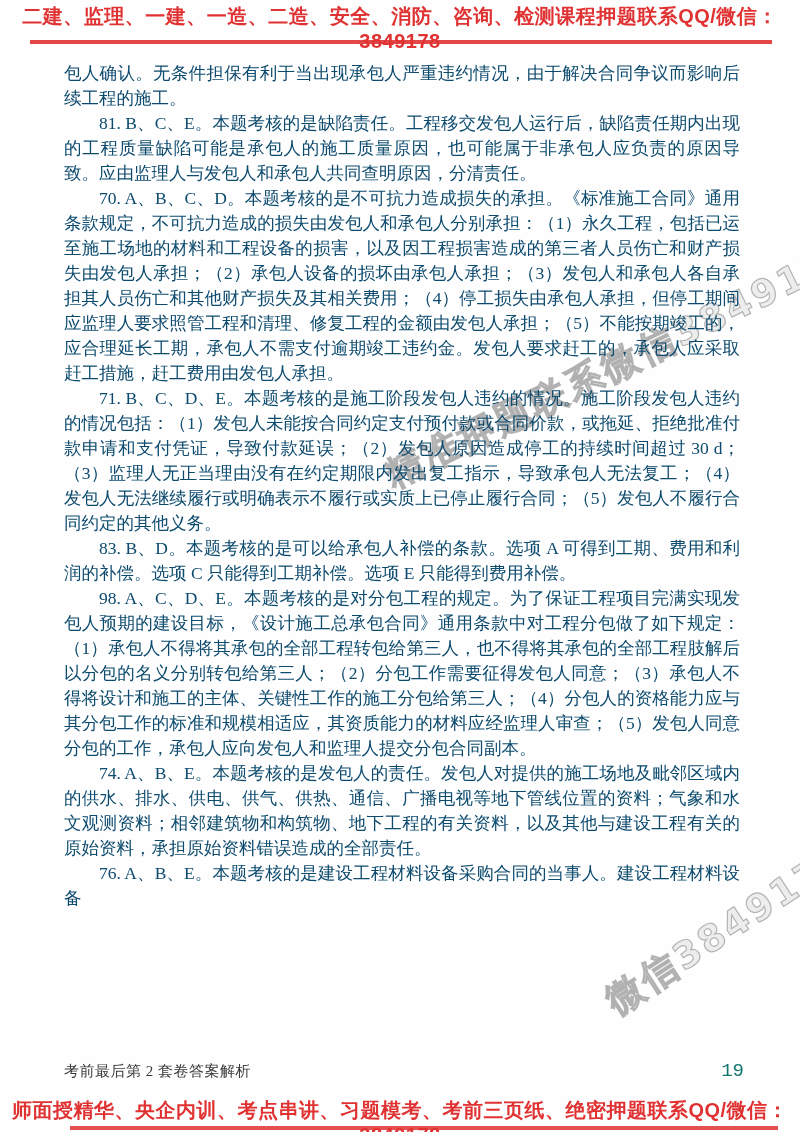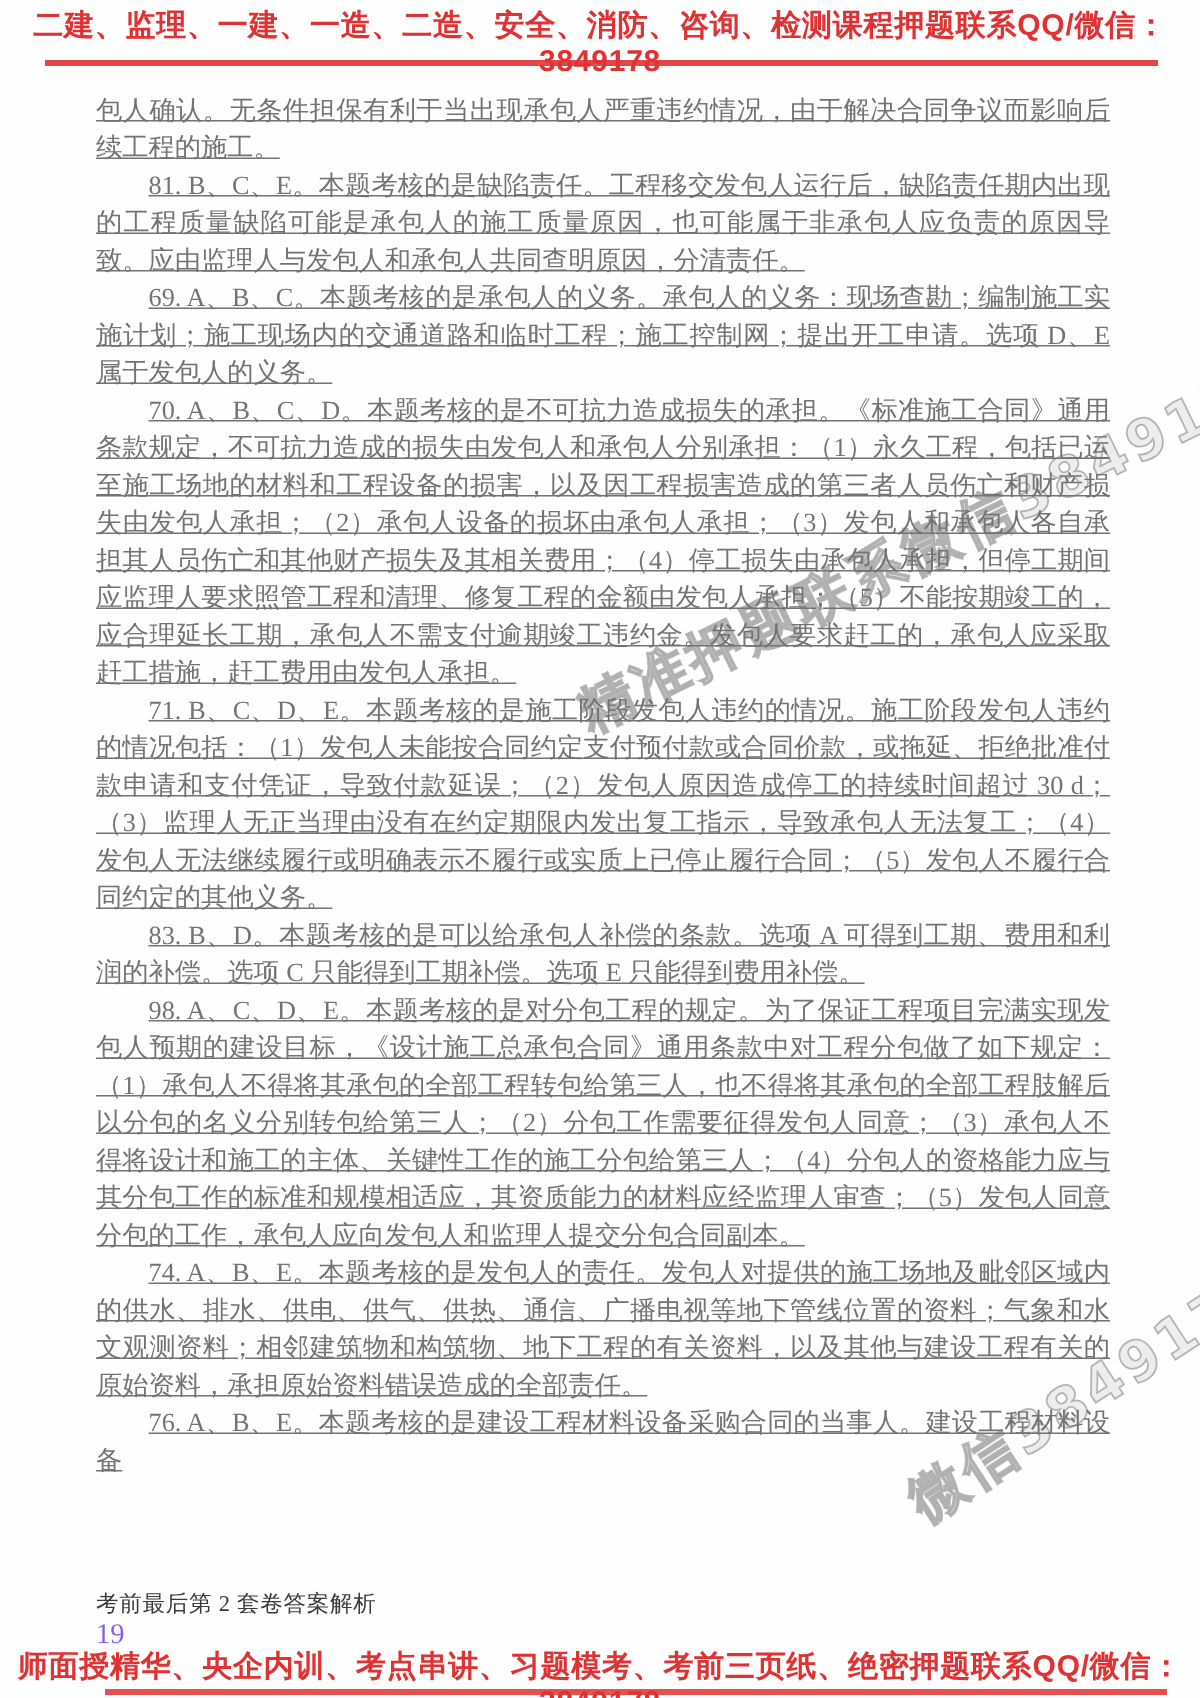--- a/index.html
+++ b/index.html
@@ -22,23 +22,22 @@
   }
   .header-rule {
     position:absolute; top:40px; left:30px; right:28px; height:4px;
     background:var(--red,#e03232); opacity:0.9;
   }
 
   
   .body-text {
     position:absolute; top:61px; left:64px; width:676px;
     font-size:17.5px; line-height:25px;
-    color:#737373;
+    color:#0c4a6e;
     text-align:justify;
-    text-decoration:underline;
   }
   .body-text p { margin:0; text-indent:2em; }
   .body-text p.noindent { text-indent:0; }
 
   
   .watermark {
     position:absolute;
     font-family:"DejaVu Sans","Liberation Sans",sans-serif;
     font-size:37px; font-weight:bold;
     letter-spacing:3px;
@@ -49,24 +48,23 @@
     pointer-events:none;
   }
   .wm1 { left:388px; top:452px; transform:rotate(-26deg); }
   .wm2 { left:610px; top:980px; transform:rotate(-33deg); }
 
   
   .footer-meta {
     position:absolute; top:1060px; left:64px; right:56px;
     display:flex; justify-content:space-between; align-items:baseline;
     color:#3a3a3a;
-    flex-direction:column;
   }
   .doc-title { font-size:15px; letter-spacing:0.5px; }
-  .page-number { font-size:19px; color:#8b5cf6; }
+  .page-number { font-size:19px; color:#0f766e;font-family:Liberation Mono, monospace; }
   .footer-promo {
     position:absolute; top:1097px; left:0; right:0;
     text-align:center;
     font-family:"Liberation Sans","DejaVu Sans",sans-serif;
     font-size:20px; font-weight:bold;
     color:var(--red,#e03232);
     letter-spacing:0.5px;
   }
   .footer-rule {
     position:absolute; top:1126px; left:70px; right:22px; height:4px;
@@ -80,21 +78,20 @@
 
   <div class="header-text">二建、监理、一建、一造、二造、安全、消防、咨询、检测课程押题联系QQ/微信：3849178</div>
   <div class="header-rule"></div>
 
   <div class="watermark wm1">精准押题联系微信3849178</div>
   <div class="watermark wm2">微信3849178</div>
 
   <main class="body-text">
       <p class="noindent">包人确认。无条件担保有利于当出现承包人严重违约情况，由于解决合同争议而影响后续工程的施工。</p>
       <p>81. B、C、E。本题考核的是缺陷责任。工程移交发包人运行后，缺陷责任期内出现的工程质量缺陷可能是承包人的施工质量原因，也可能属于非承包人应负责的原因导致。应由监理人与发包人和承包人共同查明原因，分清责任。</p>
-      <p>69. A、B、C。本题考核的是承包人的义务。承包人的义务：现场查勘；编制施工实施计划；施工现场内的交通道路和临时工程；施工控制网；提出开工申请。选项 D、E 属于发包人的义务。</p>
       <p>70. A、B、C、D。本题考核的是不可抗力造成损失的承担。《标准施工合同》通用条款规定，不可抗力造成的损失由发包人和承包人分别承担：（1）永久工程，包括已运至施工场地的材料和工程设备的损害，以及因工程损害造成的第三者人员伤亡和财产损失由发包人承担；（2）承包人设备的损坏由承包人承担；（3）发包人和承包人各自承担其人员伤亡和其他财产损失及其相关费用；（4）停工损失由承包人承担，但停工期间应监理人要求照管工程和清理、修复工程的金额由发包人承担；（5）不能按期竣工的，应合理延长工期，承包人不需支付逾期竣工违约金。发包人要求赶工的，承包人应采取赶工措施，赶工费用由发包人承担。</p>
       <p>71. B、C、D、E。本题考核的是施工阶段发包人违约的情况。施工阶段发包人违约的情况包括：（1）发包人未能按合同约定支付预付款或合同价款，或拖延、拒绝批准付款申请和支付凭证，导致付款延误；（2）发包人原因造成停工的持续时间超过 30 d；（3）监理人无正当理由没有在约定期限内发出复工指示，导致承包人无法复工；（4）发包人无法继续履行或明确表示不履行或实质上已停止履行合同；（5）发包人不履行合同约定的其他义务。</p>
       <p>83. B、D。本题考核的是可以给承包人补偿的条款。选项 A 可得到工期、费用和利润的补偿。选项 C 只能得到工期补偿。选项 E 只能得到费用补偿。</p>
       <p>98. A、C、D、E。本题考核的是对分包工程的规定。为了保证工程项目完满实现发包人预期的建设目标，《设计施工总承包合同》通用条款中对工程分包做了如下规定：（1）承包人不得将其承包的全部工程转包给第三人，也不得将其承包的全部工程肢解后以分包的名义分别转包给第三人；（2）分包工作需要征得发包人同意；（3）承包人不得将设计和施工的主体、关键性工作的施工分包给第三人；（4）分包人的资格能力应与其分包工作的标准和规模相适应，其资质能力的材料应经监理人审查；（5）发包人同意分包的工作，承包人应向发包人和监理人提交分包合同副本。</p>
       <p>74. A、B、E。本题考核的是发包人的责任。发包人对提供的施工场地及毗邻区域内的供水、排水、供电、供气、供热、通信、广播电视等地下管线位置的资料；气象和水文观测资料；相邻建筑物和构筑物、地下工程的有关资料，以及其他与建设工程有关的原始资料，承担原始资料错误造成的全部责任。</p>
       <p>76. A、B、E。本题考核的是建设工程材料设备采购合同的当事人。建设工程材料设备</p>
     </main>
 
   <div class="footer-meta">
     <span class="doc-title">考前最后第 2 套卷答案解析</span>

